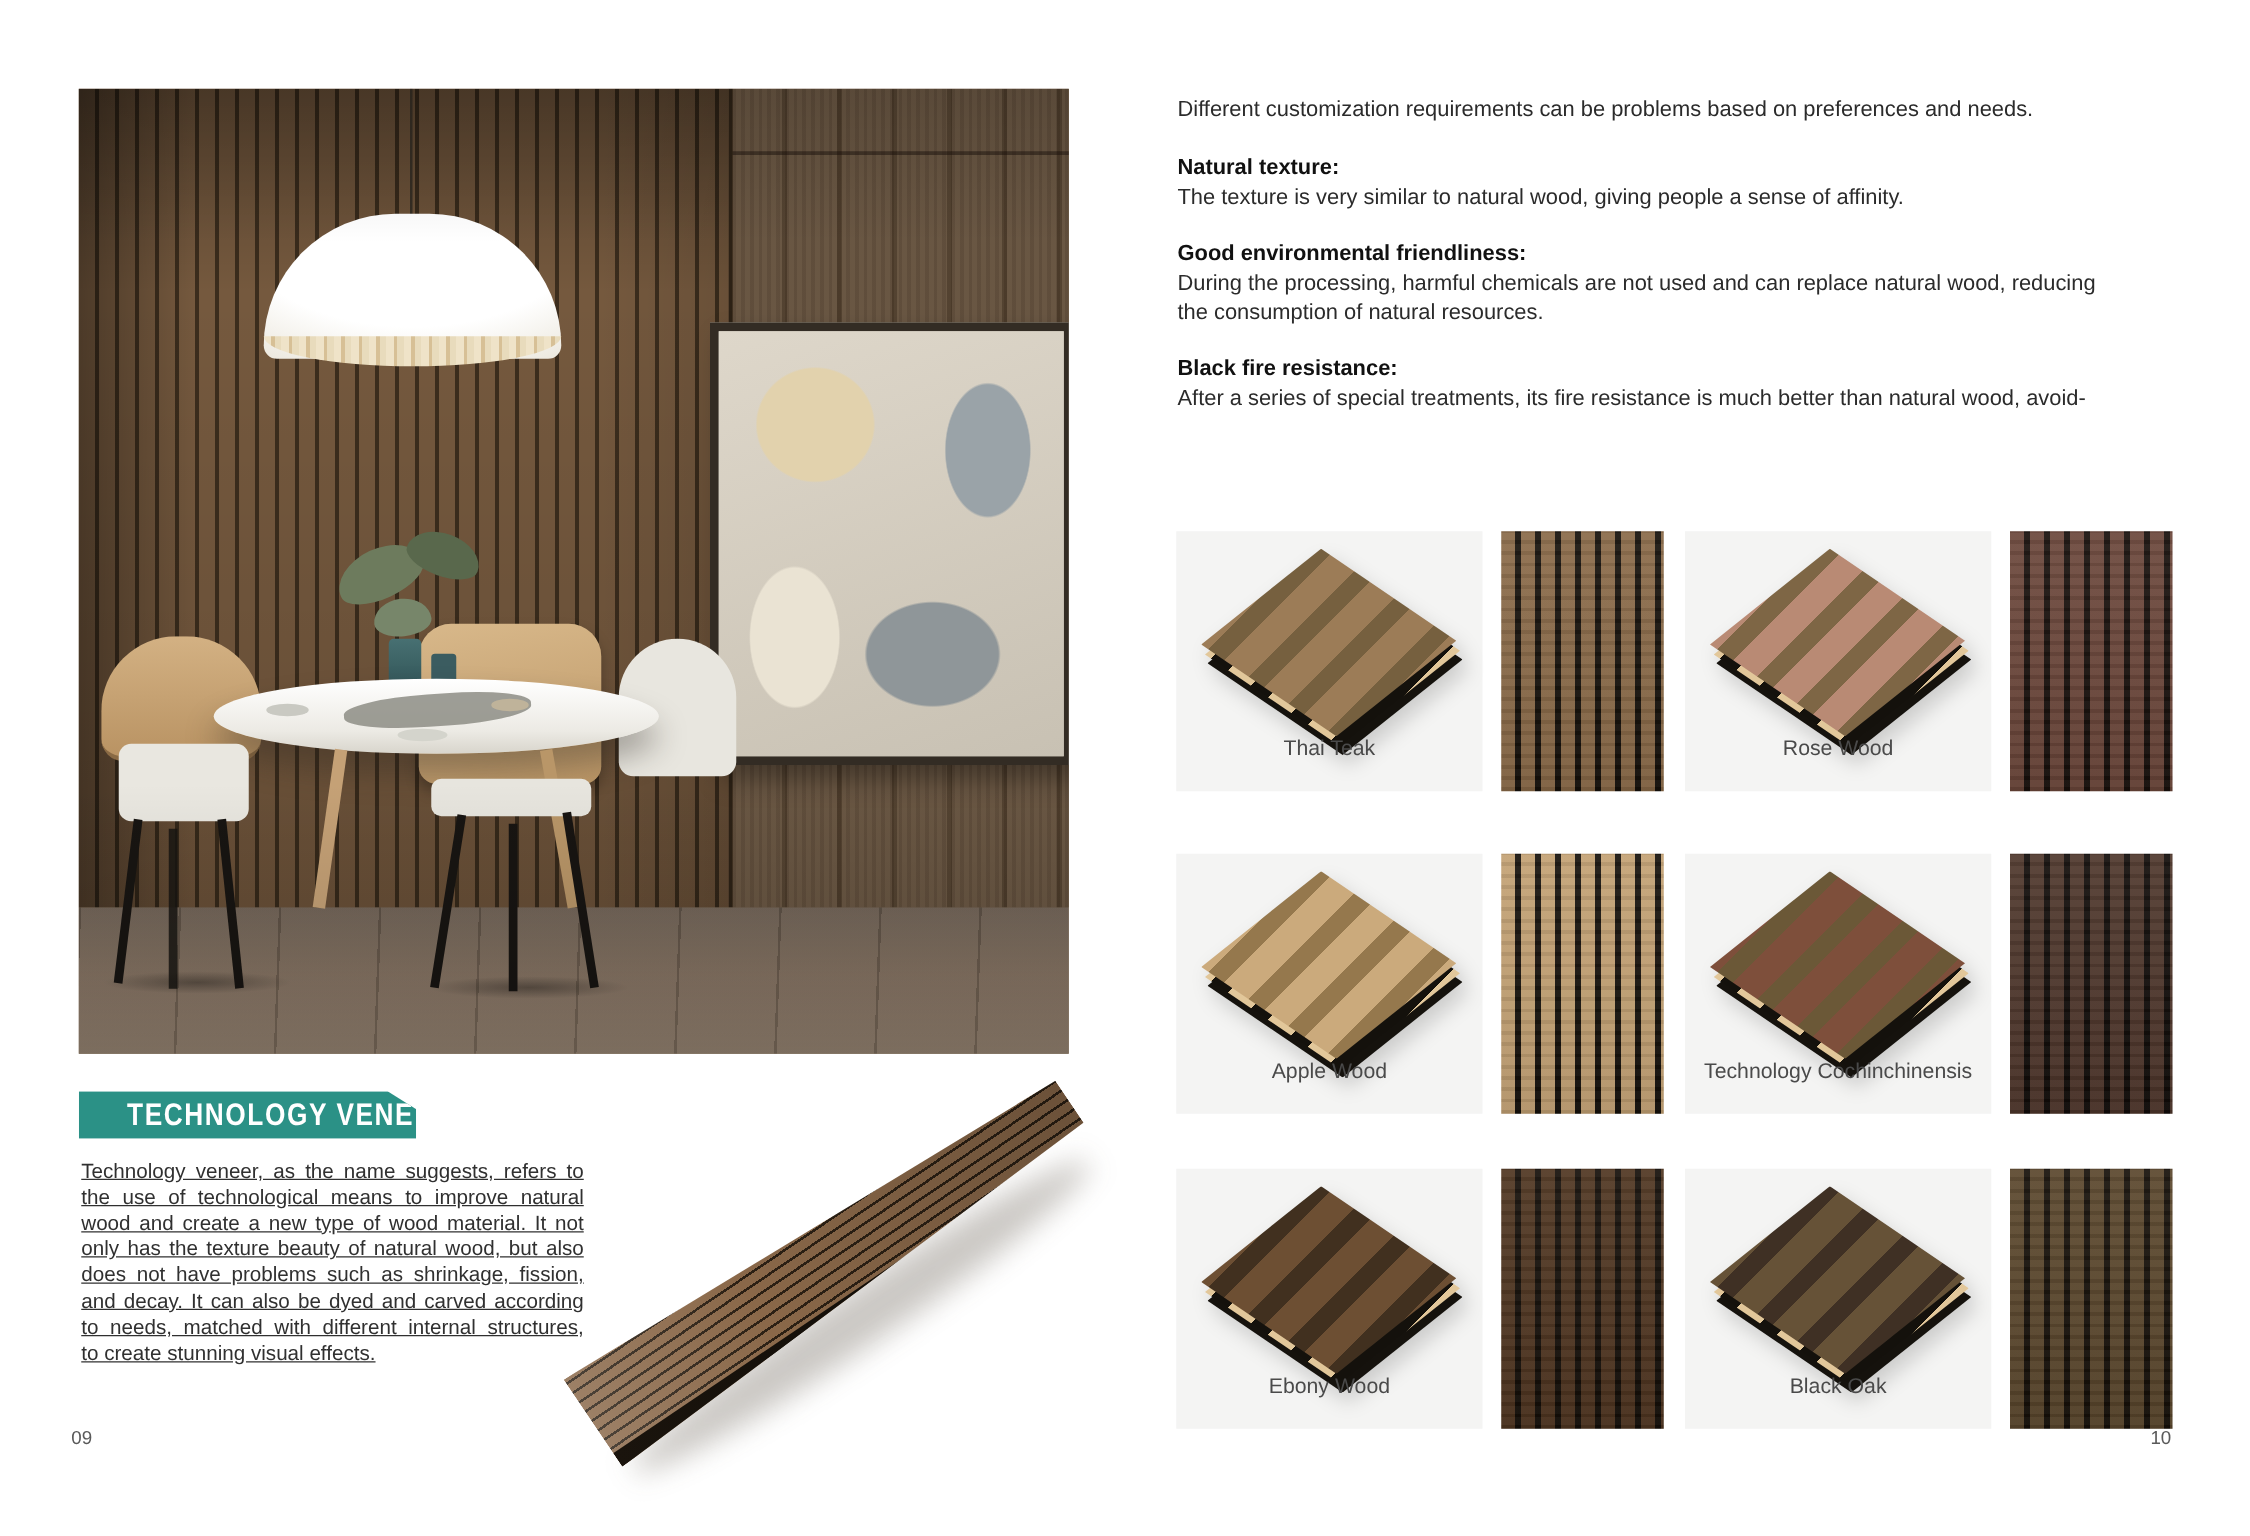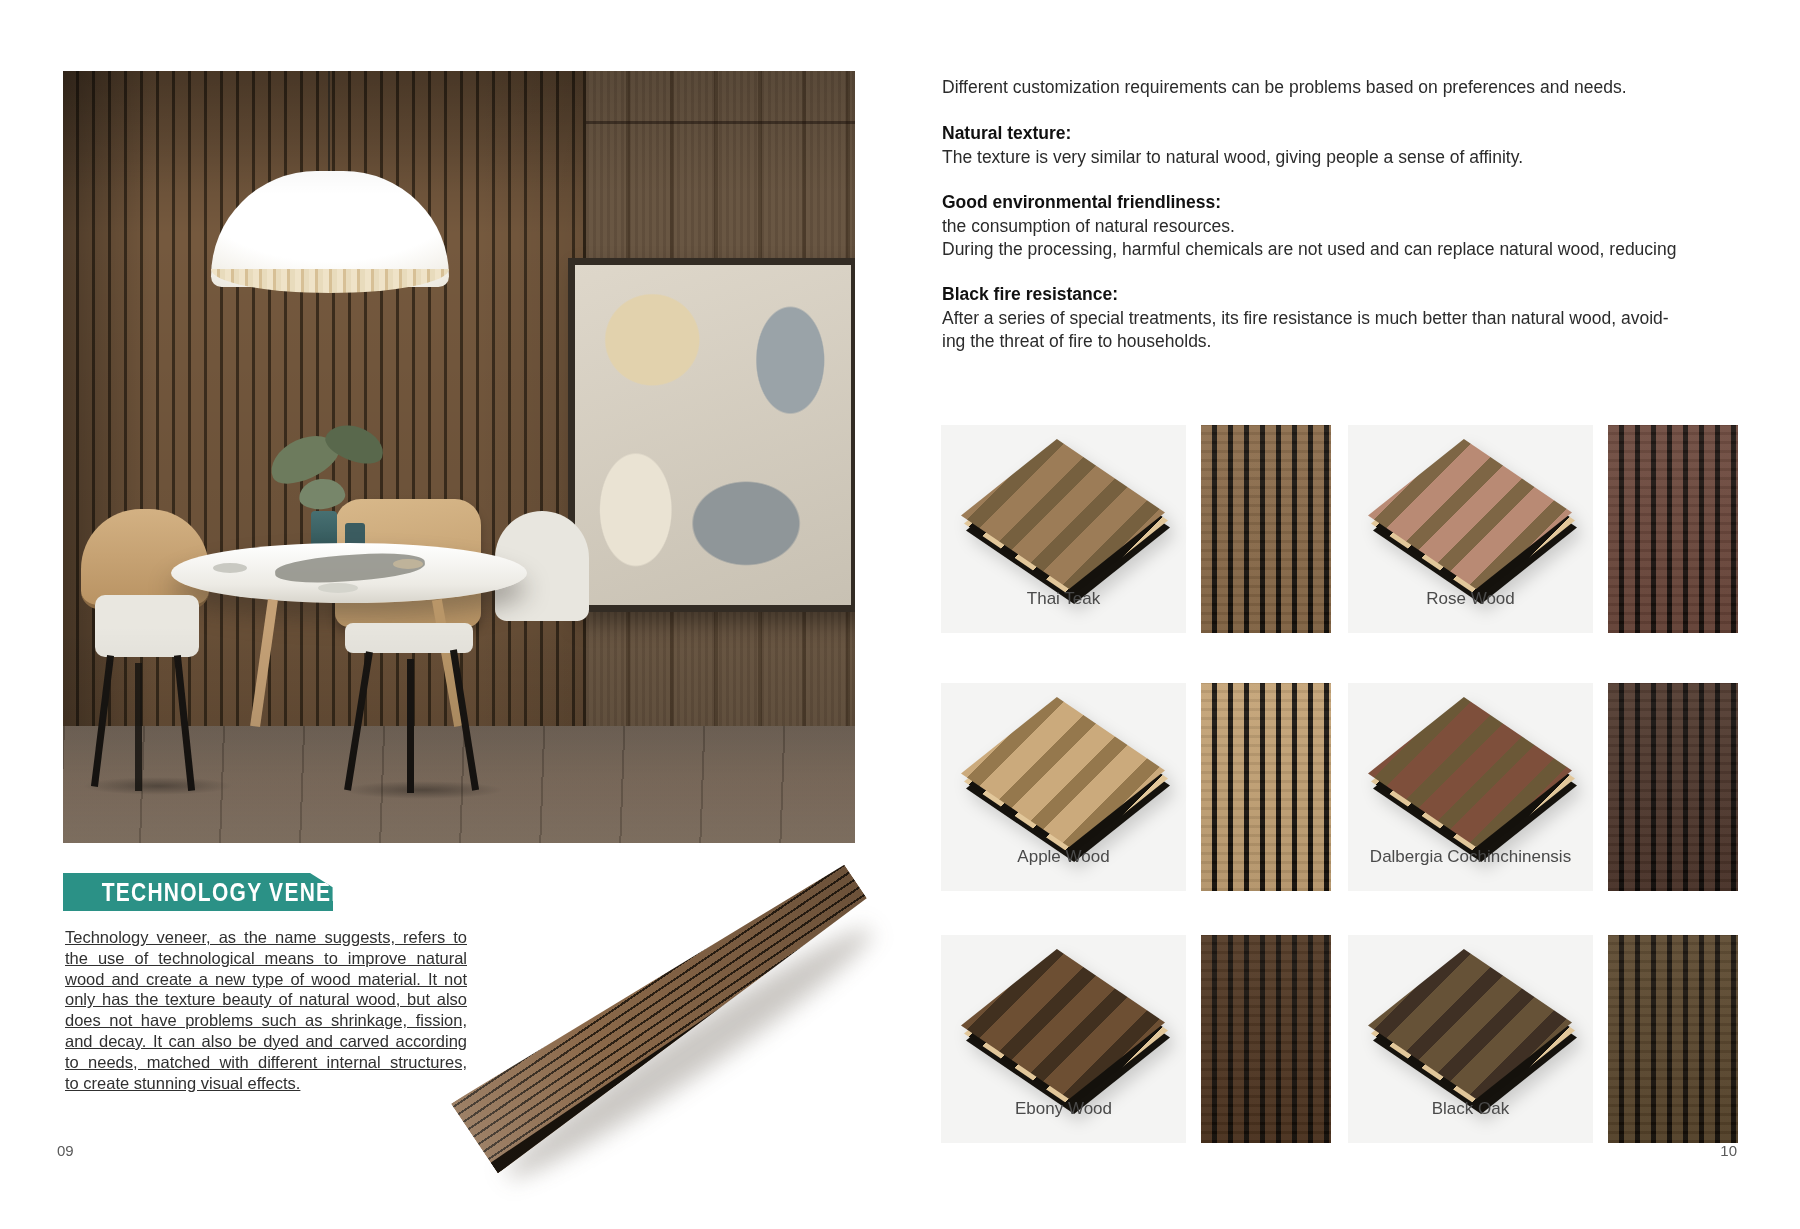--- a/index.html
+++ b/index.html
@@ -190,27 +190,26 @@
   <div class="features">
     <div class="feature">
       <div class="f-line">Different customization requirements can be problems based on preferences and needs.</div>
     </div>
     <div class="feature">
       <div class="f-title">Natural texture:</div>
       <div class="f-line">The texture is very similar to natural wood, giving people a sense of affinity.</div>
     </div>
     <div class="feature">
       <div class="f-title">Good environmental friendliness:</div>
+      <div class="f-line">During the processing, harmful chemicals are not used and can replace natural wood, reducing</div>
       <div class="f-line">the consumption of natural resources.</div>
-      <div class="f-line">During the processing, harmful chemicals are not used and can replace natural wood, reducing</div>
     </div>
     <div class="feature">
       <div class="f-title">Black fire resistance:</div>
       <div class="f-line">After a series of special treatments, its fire resistance is much better than natural wood, avoid-</div>
-      <div class="f-line">ing the threat of fire to households.</div>
     </div>
   </div>
 
   <div class="grid" style="--card-background: #f4f4f3; --slat-end-color: #e2c79a;">
 
     <div class="card" style="left: 941px; top: 425px; --panel-light: #9c7c57; --panel-dark: #76603f; --texture-slat: #8a6a48; --texture-groove: #15100a;">
       <div class="p3d">
           <i class="p3d-base"></i>
           <i class="p3d-caps"></i>
           <i class="p3d-top"></i>
@@ -236,21 +235,21 @@
         </div>
       <div class="card-label">Apple Wood</div>
     </div>
     <div class="swatch" style="left: 1201px; top: 683px; --panel-light: #cbaa7c; --panel-dark: #95784d; --texture-slat: #c3a173; --texture-groove: #15100a;"></div>
     <div class="card" style="left: 1348px; top: 683px; --panel-light: #7e4f3b; --panel-dark: #6b5837; --texture-slat: #4e362b; --texture-groove: #100b08;">
       <div class="p3d">
           <i class="p3d-base"></i>
           <i class="p3d-caps"></i>
           <i class="p3d-top"></i>
         </div>
-      <div class="card-label">Dalbergia Cochinchinensis</div>
+      <div class="card-label">Technology Cochinchinensis</div>
     </div>
     <div class="swatch" style="left: 1608px; top: 683px; --panel-light: #7e4f3b; --panel-dark: #6b5837; --texture-slat: #4e362b; --texture-groove: #100b08;"></div>
 
     <div class="card" style="left: 941px; top: 935px; --panel-light: #6d4f33; --panel-dark: #41301f; --texture-slat: #4f3520; --texture-groove: #140e08;">
       <div class="p3d">
           <i class="p3d-base"></i>
           <i class="p3d-caps"></i>
           <i class="p3d-top"></i>
         </div>
       <div class="card-label">Ebony Wood</div>

